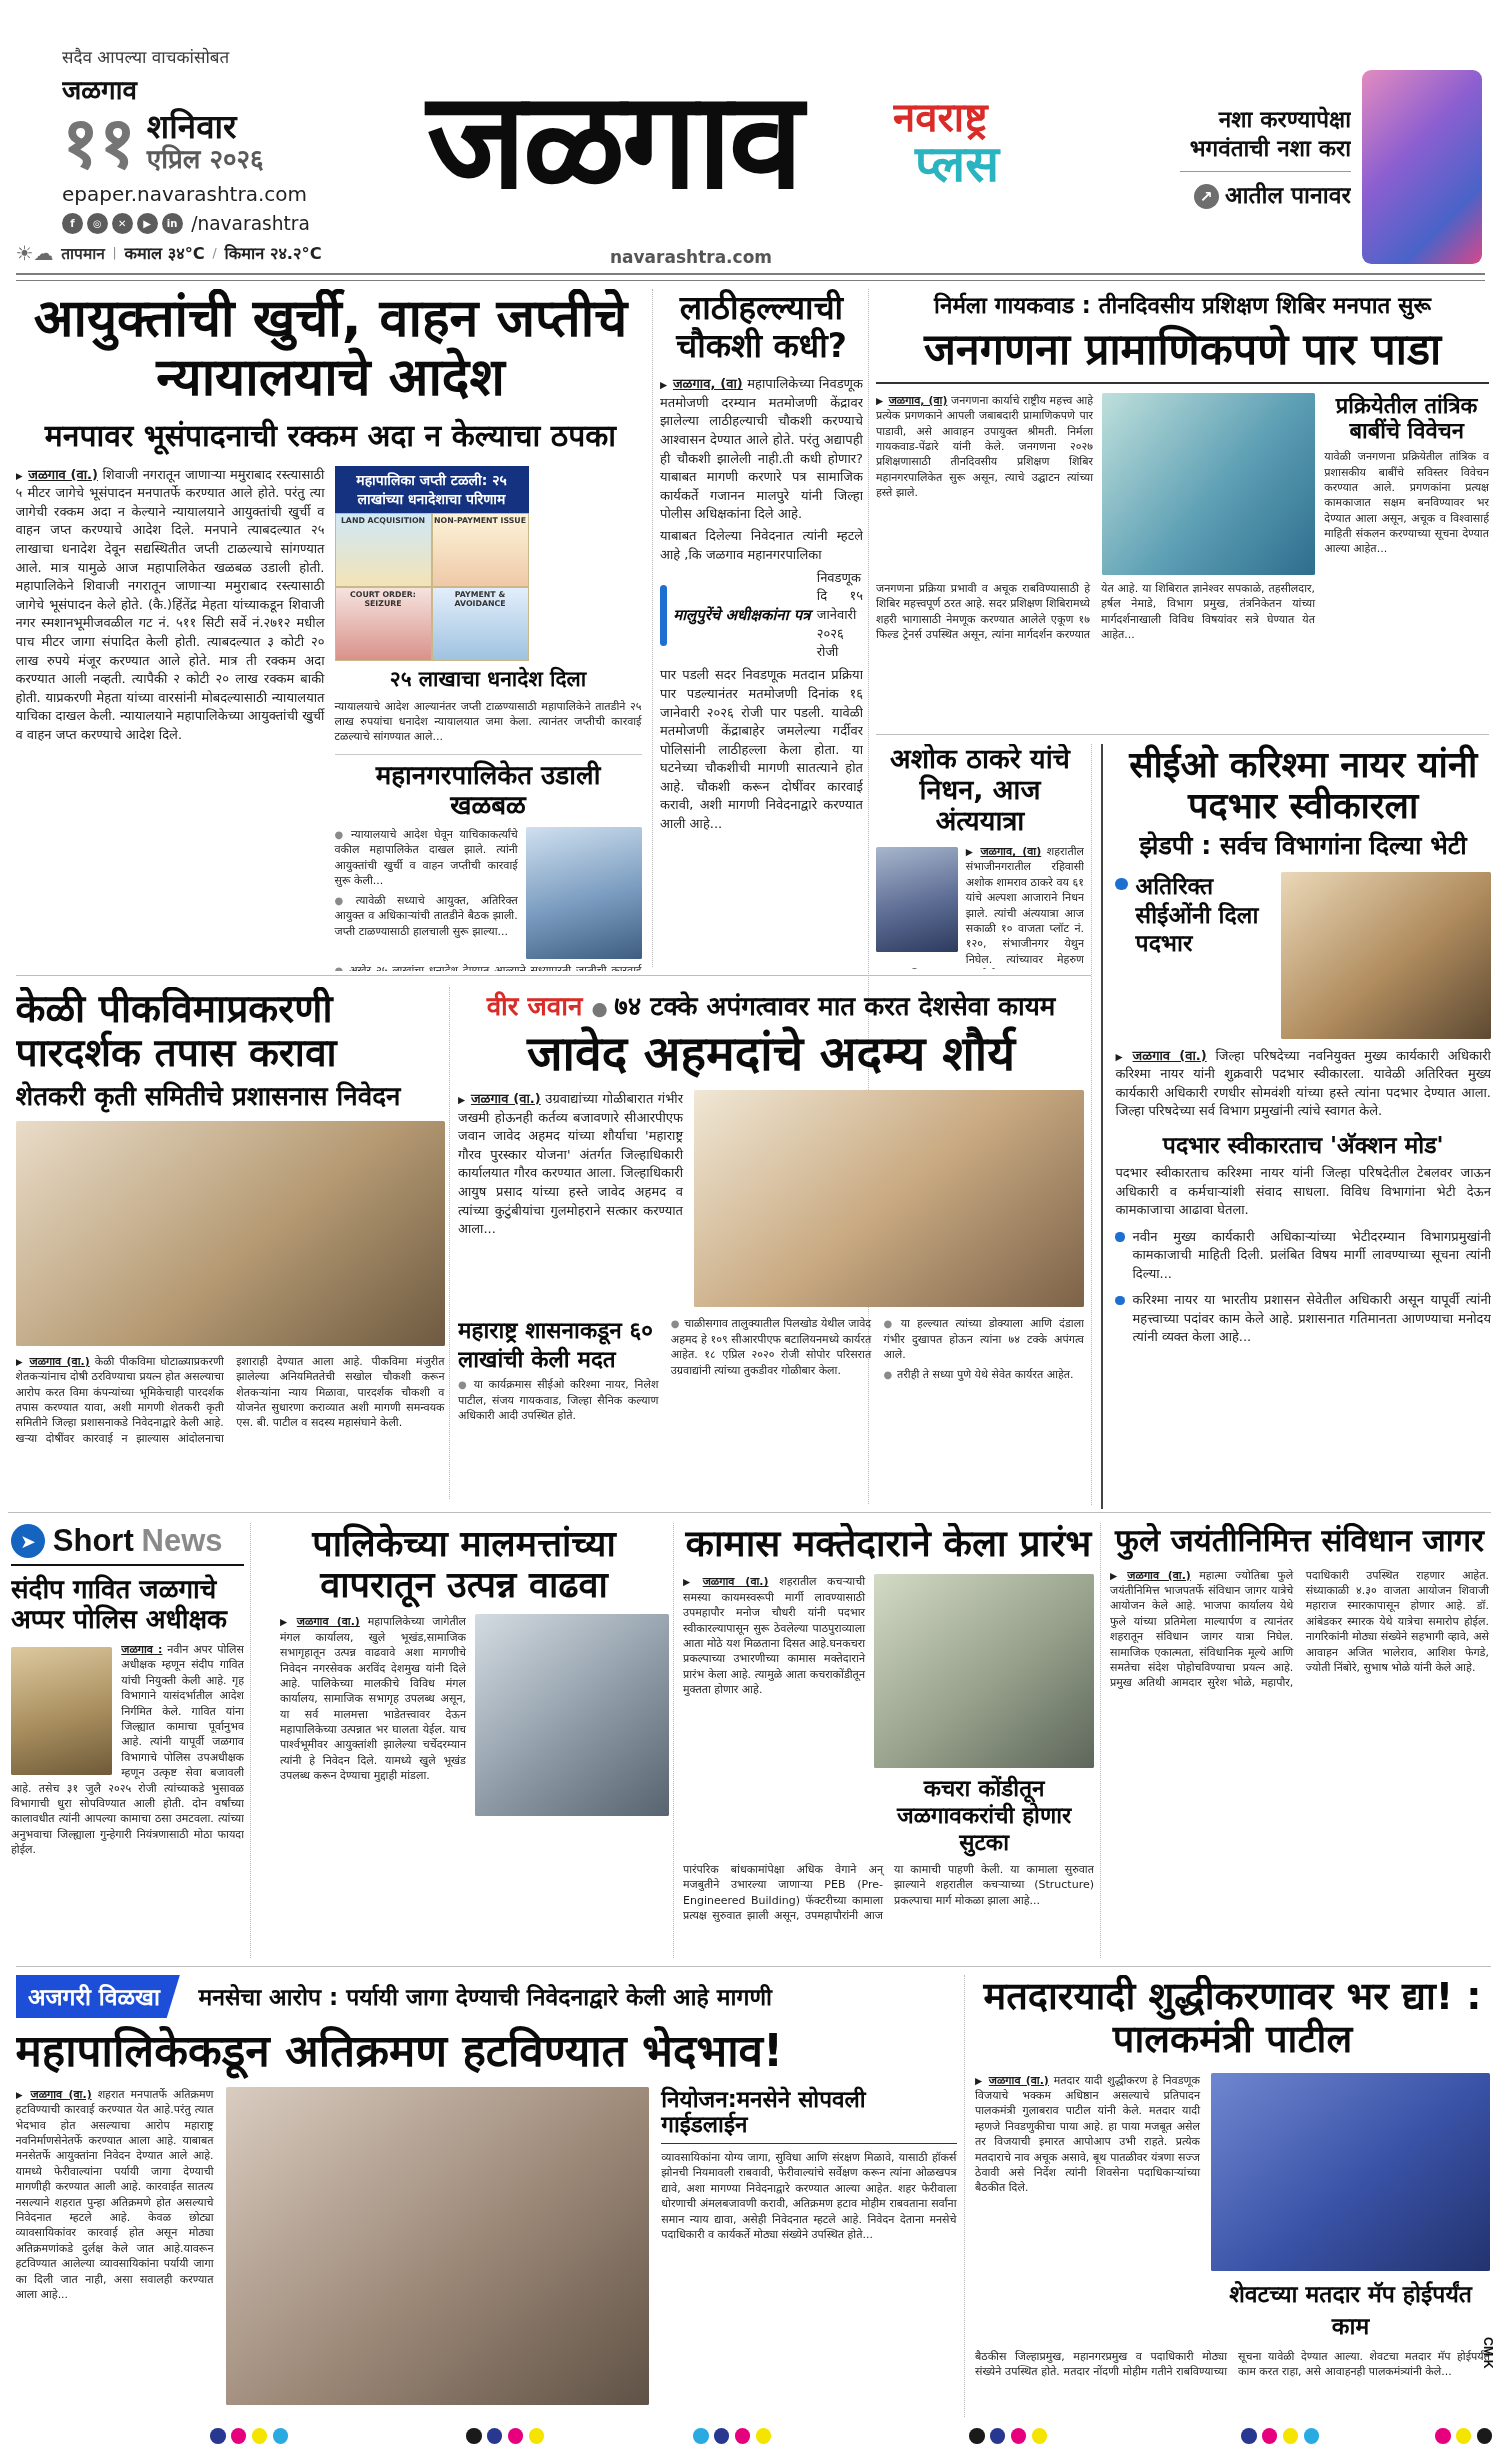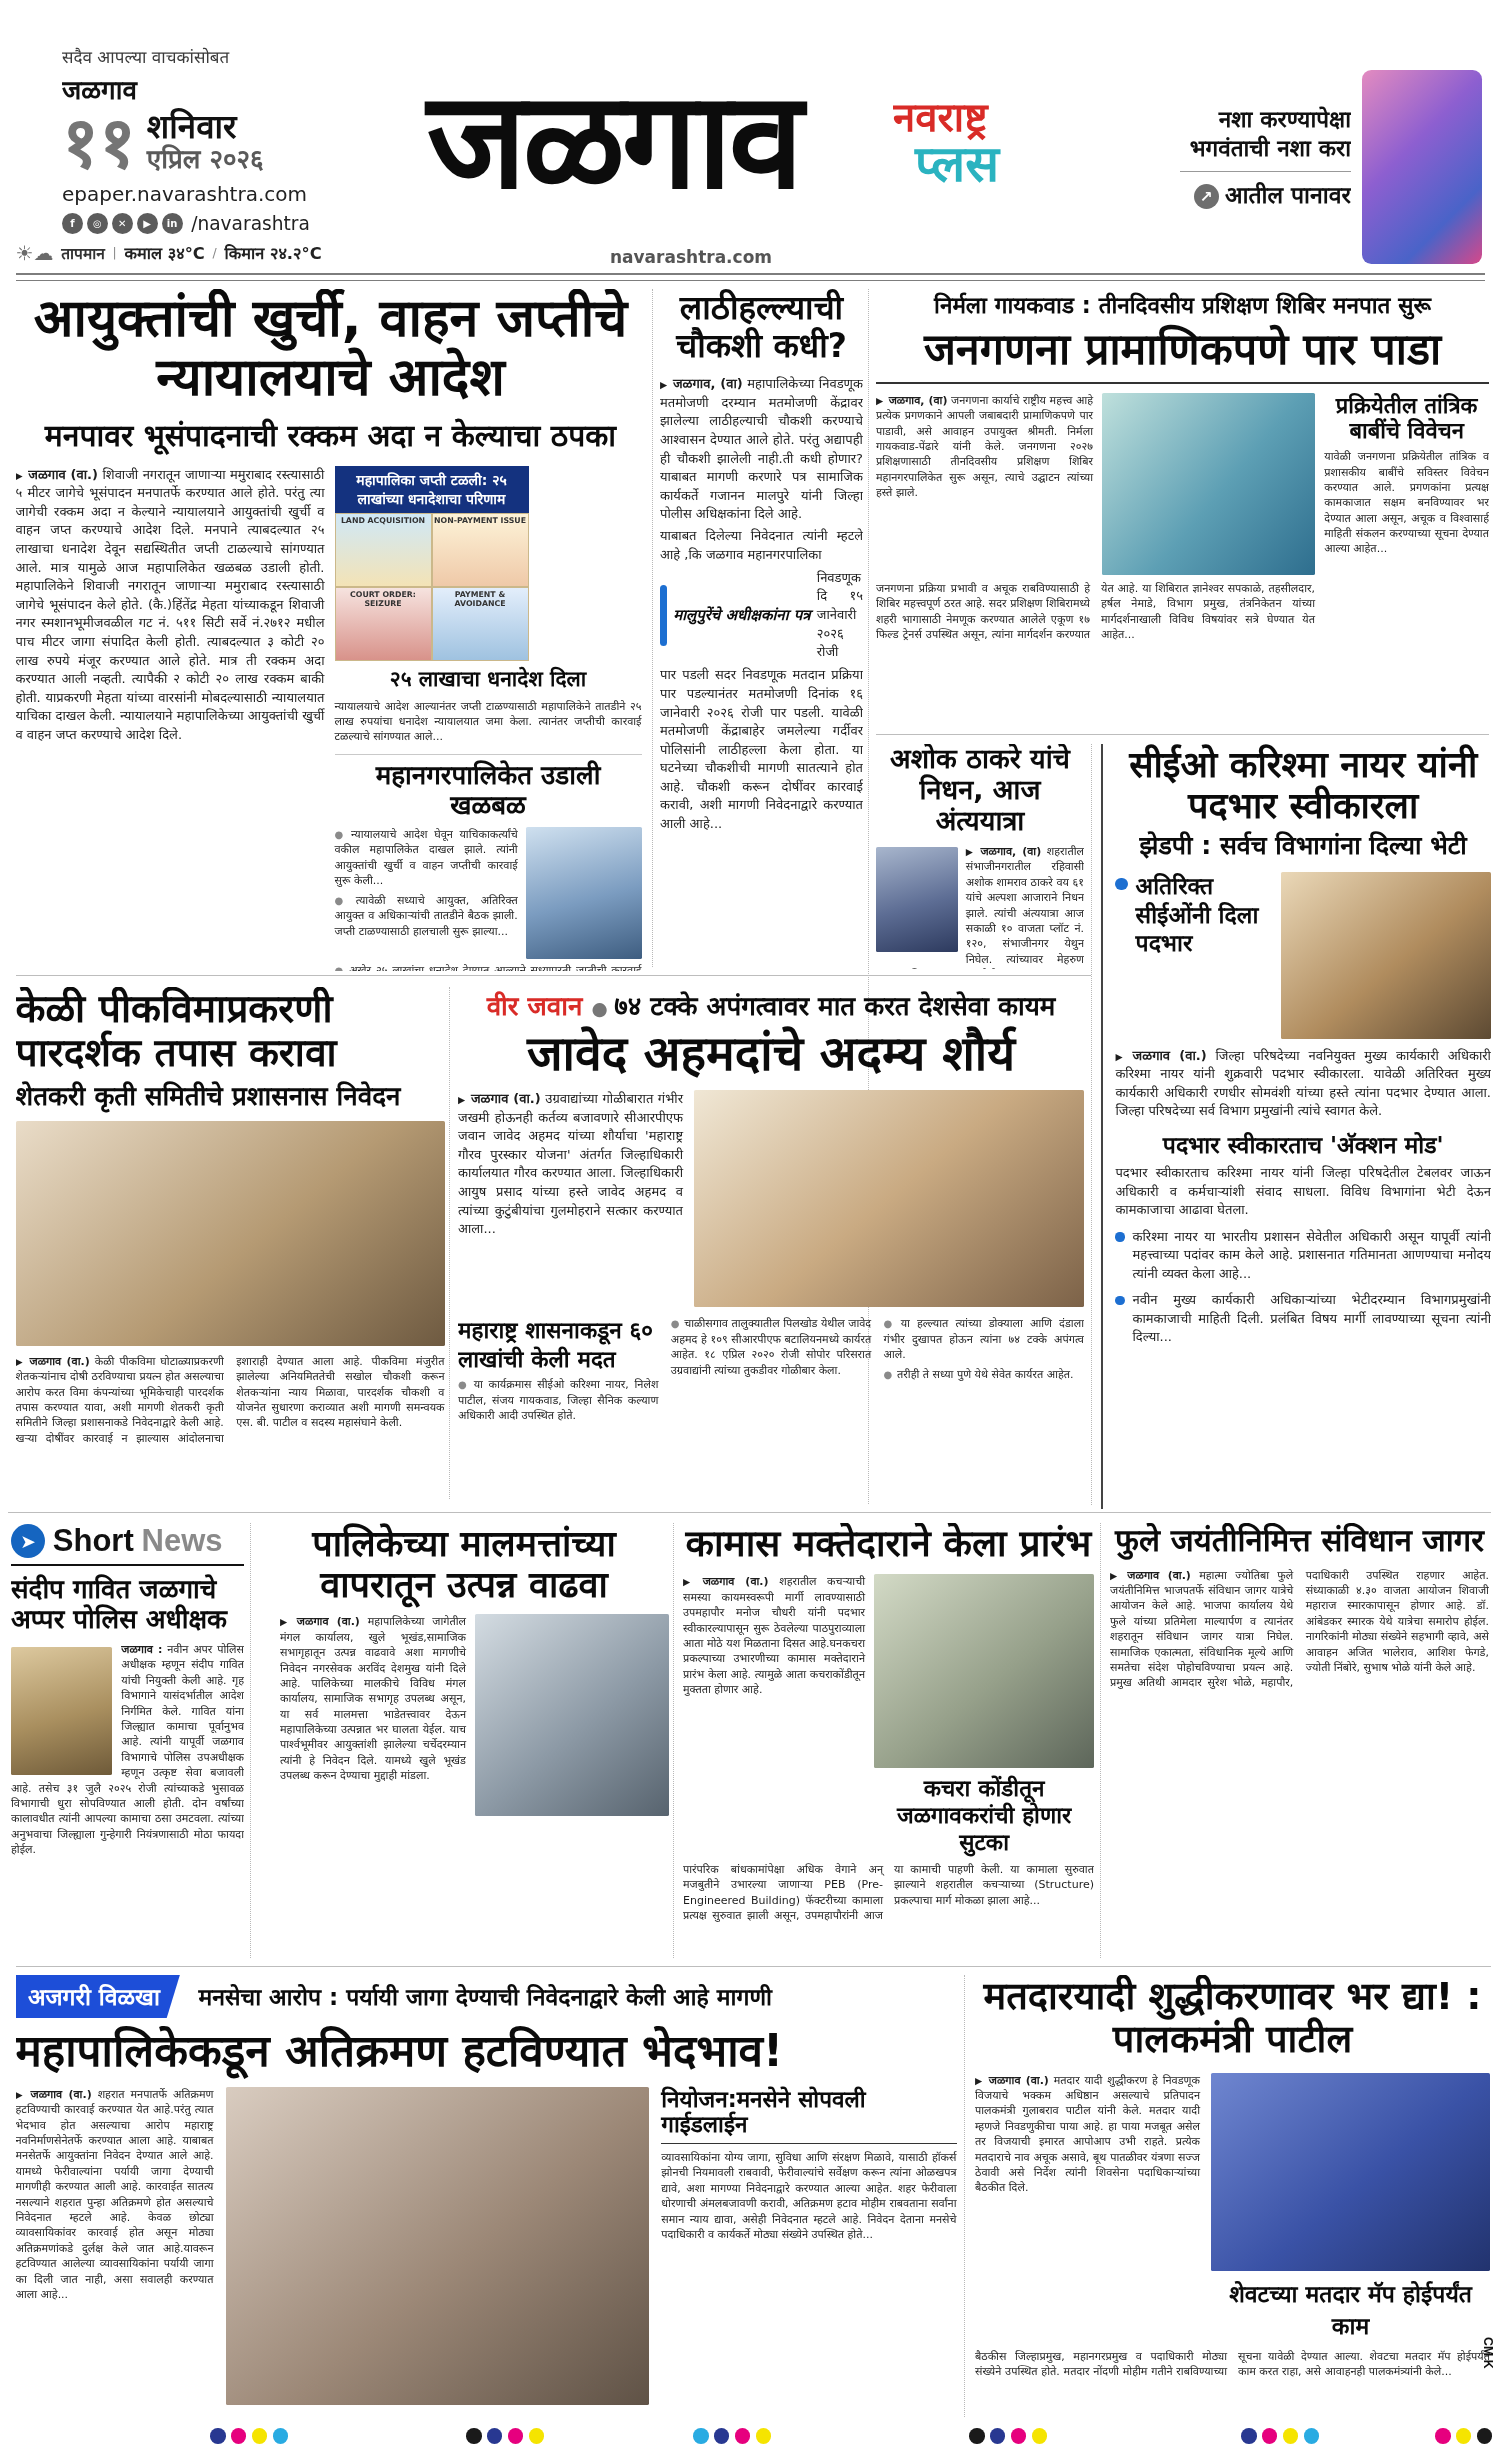--- a/index.html
+++ b/index.html
@@ -3,21 +3,21 @@
 <meta charset="utf-8">
 <style>
   html,body{margin:0;padding:0;background:#f2f2f2;}
   #page{position:relative;width:1500px;height:2462px;background:#ffffff;
         font-family:"DejaVu Sans",sans-serif;color:#1c1c1c;overflow:hidden;}
   .art{position:absolute;overflow:hidden;}
   .hl{font-weight:800;color:#0b0b0b;line-height:1.14;}
   .ctr{text-align:center;}
   .body{font-size:13px;line-height:1.43;text-align:justify;color:#1d1d1d;}
   .small{font-size:11px;line-height:1.4;}
-  .dl{font-weight:700;}
+  .dl{font-weight:700;text-decoration:underline;}
   .tri{font-size:9.3px;margin-right:5.4px;}
   .photo{position:relative;border-radius:1.6px;}
   .cap{font-weight:800;text-align:center;color:#0b0b0b;}
   .vsep{position:absolute;border-left:1.6px dotted #b8b8b8;width:0;}
   .hrule{position:absolute;border-top:0.8px solid #bdbdbd;height:0;}
   .double-rule{position:absolute;height:4.7px;border-top:2.3px solid #7d7d7d;border-bottom:0.8px solid #7d7d7d;}
   .kicker{font-weight:800;color:#0b0b0b;}
   .bullet-dot{color:#8a8a8a;font-size:10px;margin-right:4.7px;}
   .blue-dot{width:12.4px;height:12.4px;border-radius:50%;background:#1d6fd1;display:inline-block;margin-right:7.8px;flex:none;margin-top:6.2px;}
   .soc{display:inline-flex;width:21px;height:21px;border-radius:50%;background:#5c5c5c;color:#fff;
@@ -190,25 +190,25 @@
           <span class="blue-dot"></span>
           <span class="hl" style="font-size:23px;line-height:1.25;">अतिरिक्त सीईओंनी दिला पदभार</span>
         </div>
         <div class="photo" style="width:210px;height:167px;flex:none;background:linear-gradient(140deg,#ead8b8 0%,#b08c5e 55%,#5d4a33 100%);"></div>
       </div>
       <div class="body" style="margin-top:7.8px;"><span class="tri">▶</span><span class="dl">जळगाव (वा.)</span> <span>जिल्हा परिषदेच्या नवनियुक्त मुख्य कार्यकारी अधिकारी करिश्मा नायर यांनी शुक्रवारी पदभार स्वीकारला. यावेळी अतिरिक्त मुख्य कार्यकारी अधिकारी रणधीर सोमवंशी यांच्या हस्ते त्यांना पदभार देण्यात आला. जिल्हा परिषदेच्या सर्व विभाग प्रमुखांनी त्यांचे स्वागत केले.</span></div>
       <div class="hl ctr" style="font-size:23px;margin-top:11px;">पदभार स्वीकारताच 'अ‍ॅक्शन मोड'</div>
       <div class="body" style="margin-top:6.2px;">पदभार स्वीकारताच करिश्मा नायर यांनी जिल्हा परिषदेतील टेबलवर जाऊन अधिकारी व कर्मचाऱ्यांशी संवाद साधला. विविध विभागांना भेटी देऊन कामकाजाचा आढावा घेतला.</div>
       <div class="body" style="margin-top:7.8px;display:flex;">
           <span class="blue-dot" style="width:9.3px;height:9.3px;margin-top:4.7px;"></span>
-          <span>करिश्मा नायर या भारतीय प्रशासन सेवेतील अधिकारी असून यापूर्वी त्यांनी महत्त्वाच्या पदांवर काम केले आहे. प्रशासनात गतिमानता आणण्याचा मनोदय त्यांनी व्यक्त केला आहे...</span>
+          <span>नवीन मुख्य कार्यकारी अधिकाऱ्यांच्या भेटीदरम्यान विभागप्रमुखांनी कामकाजाची माहिती दिली. प्रलंबित विषय मार्गी लावण्याच्या सूचना त्यांनी दिल्या...</span>
         </div>
       <div class="body" style="margin-top:7.8px;display:flex;">
           <span class="blue-dot" style="width:9.3px;height:9.3px;margin-top:4.7px;"></span>
-          <span>नवीन मुख्य कार्यकारी अधिकाऱ्यांच्या भेटीदरम्यान विभागप्रमुखांनी कामकाजाची माहिती दिली. प्रलंबित विषय मार्गी लावण्याच्या सूचना त्यांनी दिल्या...</span>
+          <span>करिश्मा नायर या भारतीय प्रशासन सेवेतील अधिकारी असून यापूर्वी त्यांनी महत्त्वाच्या पदांवर काम केले आहे. प्रशासनात गतिमानता आणण्याचा मनोदय त्यांनी व्यक्त केला आहे...</span>
         </div>
     </div>
   </div>
 
   <div class="hrule" style="left:15.5px;top:975px;width:1075px;"></div>
 
   <div class="art" style="left:15.5px;top:987px;width:429px;height:512px;">
     <div class="hl" style="font-size:39px;">केळी पीकविमाप्रकरणी पारदर्शक तपास करावा</div>
     <div class="hl" style="font-size:26px;margin-top:6.2px;">शेतकरी कृती समितीचे प्रशासनास निवेदन</div>
     <div class="photo" style="width:100%;height:225px;margin-top:9.3px;background:linear-gradient(140deg,#e9dcc8 0%,#b59a73 55%,#6e5a41 100%);"></div>

